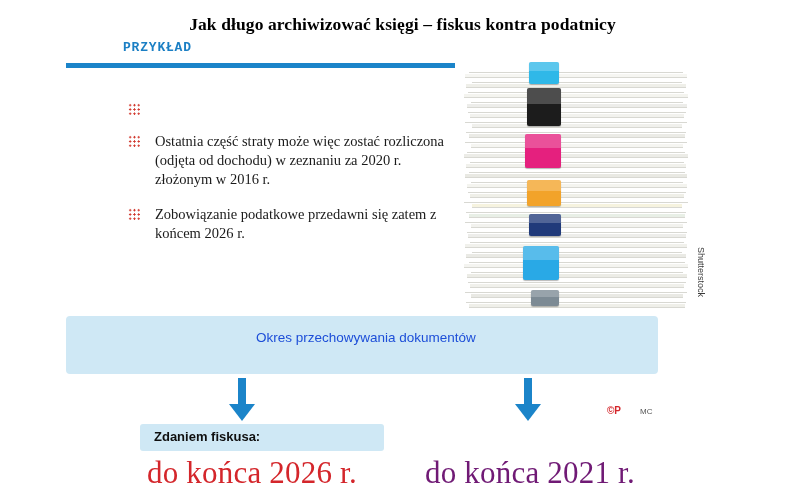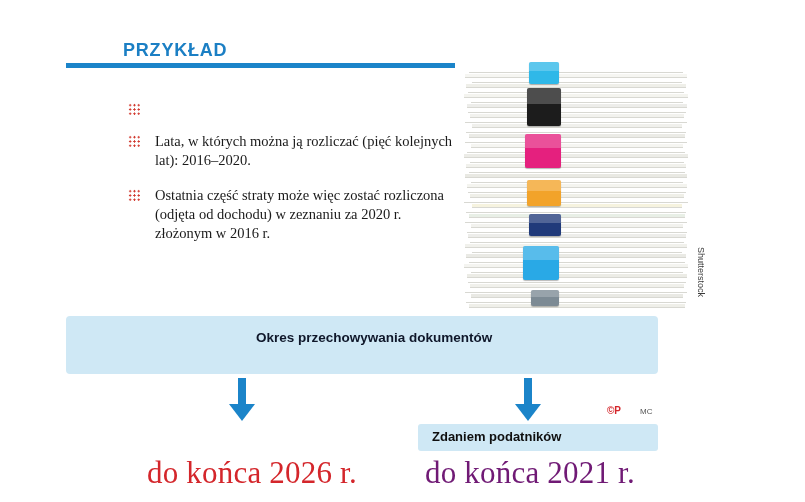--- a/index.html
+++ b/index.html
@@ -30,23 +30,23 @@
     font-family: "Liberation Serif", serif;
     font-weight: bold;
     font-size: 17.5px;
     color: #000000;
     letter-spacing: 0.1px;
   }
   .subtitle {
     position: absolute;
     left: 123px;
     top: 40px;
-    font-family: Liberation Sans, sans-serif;
+    font-family: Liberation Mono, monospace;
     font-weight: bold;
-    font-size: 18px;
+    font-size: 13px;
     color: #1b7fc4;
     letter-spacing: 0.8px;
   }
   .rule {
     position: absolute;
     left: 66px;
     top: 63px;
     width: 592px;
     height: 5px;
     background: #1b84c9;
@@ -137,24 +137,24 @@
     width: 592px;
     height: 58px;
     background: #cfe8f5;
     border-radius: 4px;
   }
   .box-main-text {
     position: absolute;
     left: 190px;
     top: 12px;
     font-family: "Liberation Sans", sans-serif;
-    font-weight: bold;
+    font-weight: normal;
     font-size: 13.5px;
     line-height: 19px;
-    color: #0f172a;
+    color: #1d4ed8;
   }
   .arrow {
     position: absolute;
     width: 26px;
     height: 44px;
   }
   .arrow .shaft {
     position: absolute;
     left: 9px;
     top: 0;
@@ -225,34 +225,35 @@
     font-family: "Liberation Sans", sans-serif;
     font-size: 8px;
     color: #555555;
   }
 </style>
 </head>
 <body>
 
 <div class="page">
 
+  <div class="title">Jak długo archiwizować księgi – fiskus kontra podatnicy</div>
   <div class="subtitle">PRZYKŁAD</div>
   <div class="rule"></div>
 
   <div class="bullets">
     <div class="bullet-row">
       <span class="bullet-mark"></span>
     </div>
     <div class="bullet-row">
       <span class="bullet-mark"></span>
-      <span class="bullet-text">Lata, w których można ją rozliczać (pięć kolejnych lat): 2016–2020.</span>
+      <span class="bullet-text">Ostatnia część straty może więc zostać rozliczona (odjęta od dochodu) w zeznaniu za 2020 r. złożonym w 2016 r.</span>
     </div>
     <div class="bullet-row">
       <span class="bullet-mark"></span>
-      <span class="bullet-text">Ostatnia część straty może więc zostać rozliczona (odjęta od dochodu) w zeznaniu za 2020 r. złożonym w 2016 r.</span>
+      <span class="bullet-text">Zobowiązanie podatkowe przedawni się zatem z końcem 2026 r.</span>
     </div>
   </div>
 
   <div class="photo">
     <div class="paper-stack">
       <div class="sheet" style="top:4px;  width:214px; left:6px;  background:#ffffff;"></div>
       <div class="sheet" style="top:9px;  width:222px; left:2px;  background:#f6f6f2;"></div>
       <div class="sheet" style="top:14px; width:210px; left:9px;  background:#ffffff;"></div>
       <div class="sheet" style="top:19px; width:220px; left:3px;  background:#efefe9;"></div>
       <div class="sheet" style="top:24px; width:216px; left:5px;  background:#ffffff;"></div>
@@ -333,22 +334,22 @@
 
   <div class="arrow arrow-left">
     <div class="shaft"></div>
       <div class="head"></div>
   </div>
   <div class="arrow arrow-right">
     <div class="shaft"></div>
       <div class="head"></div>
   </div>
 
-  <div class="box-sub box-sub-right">
-    <div class="box-sub-text">Zdaniem podatników</div>
+  <div class="box-sub box-sub-left">
+    <div class="box-sub-text">Zdaniem fiskusa:</div>
   </div>
 
   <div class="result result-left">do końca 2026 r.</div>
   <div class="result result-right">do końca 2021 r.</div>
 
   <div class="credit">©P</div>
   <div class="credit-initials">MC</div>
 
 </div>
 

